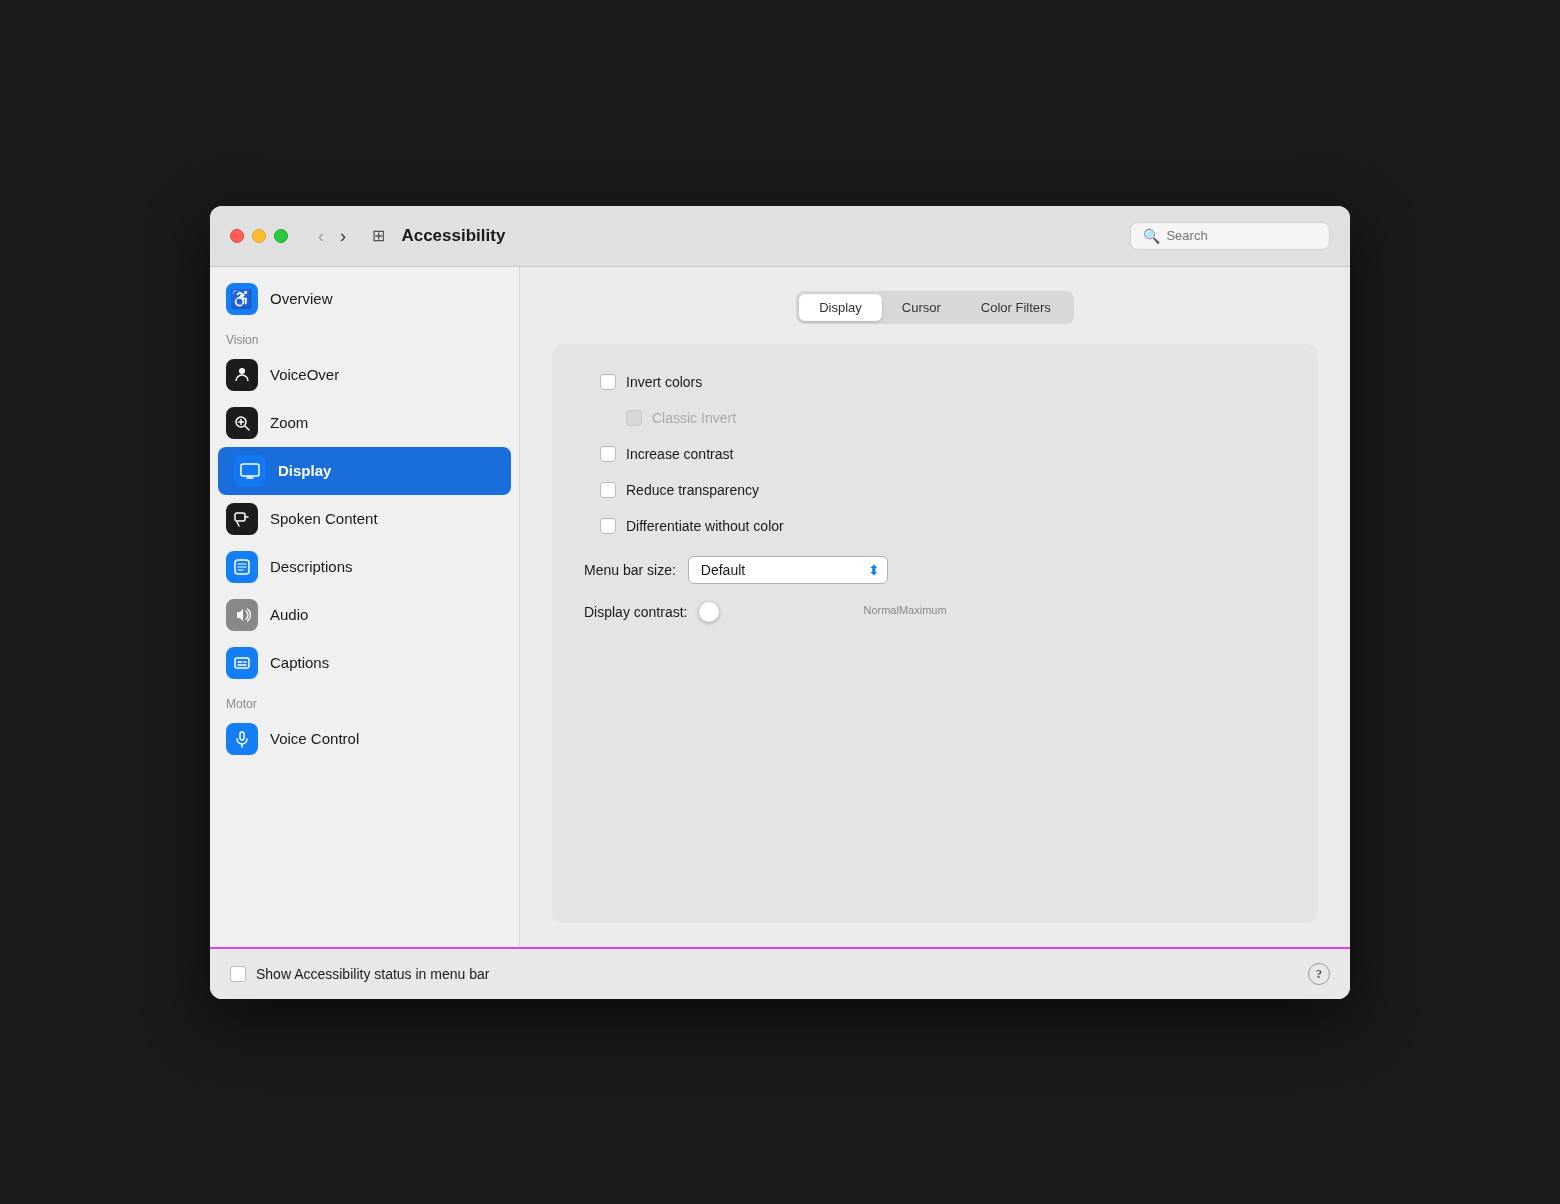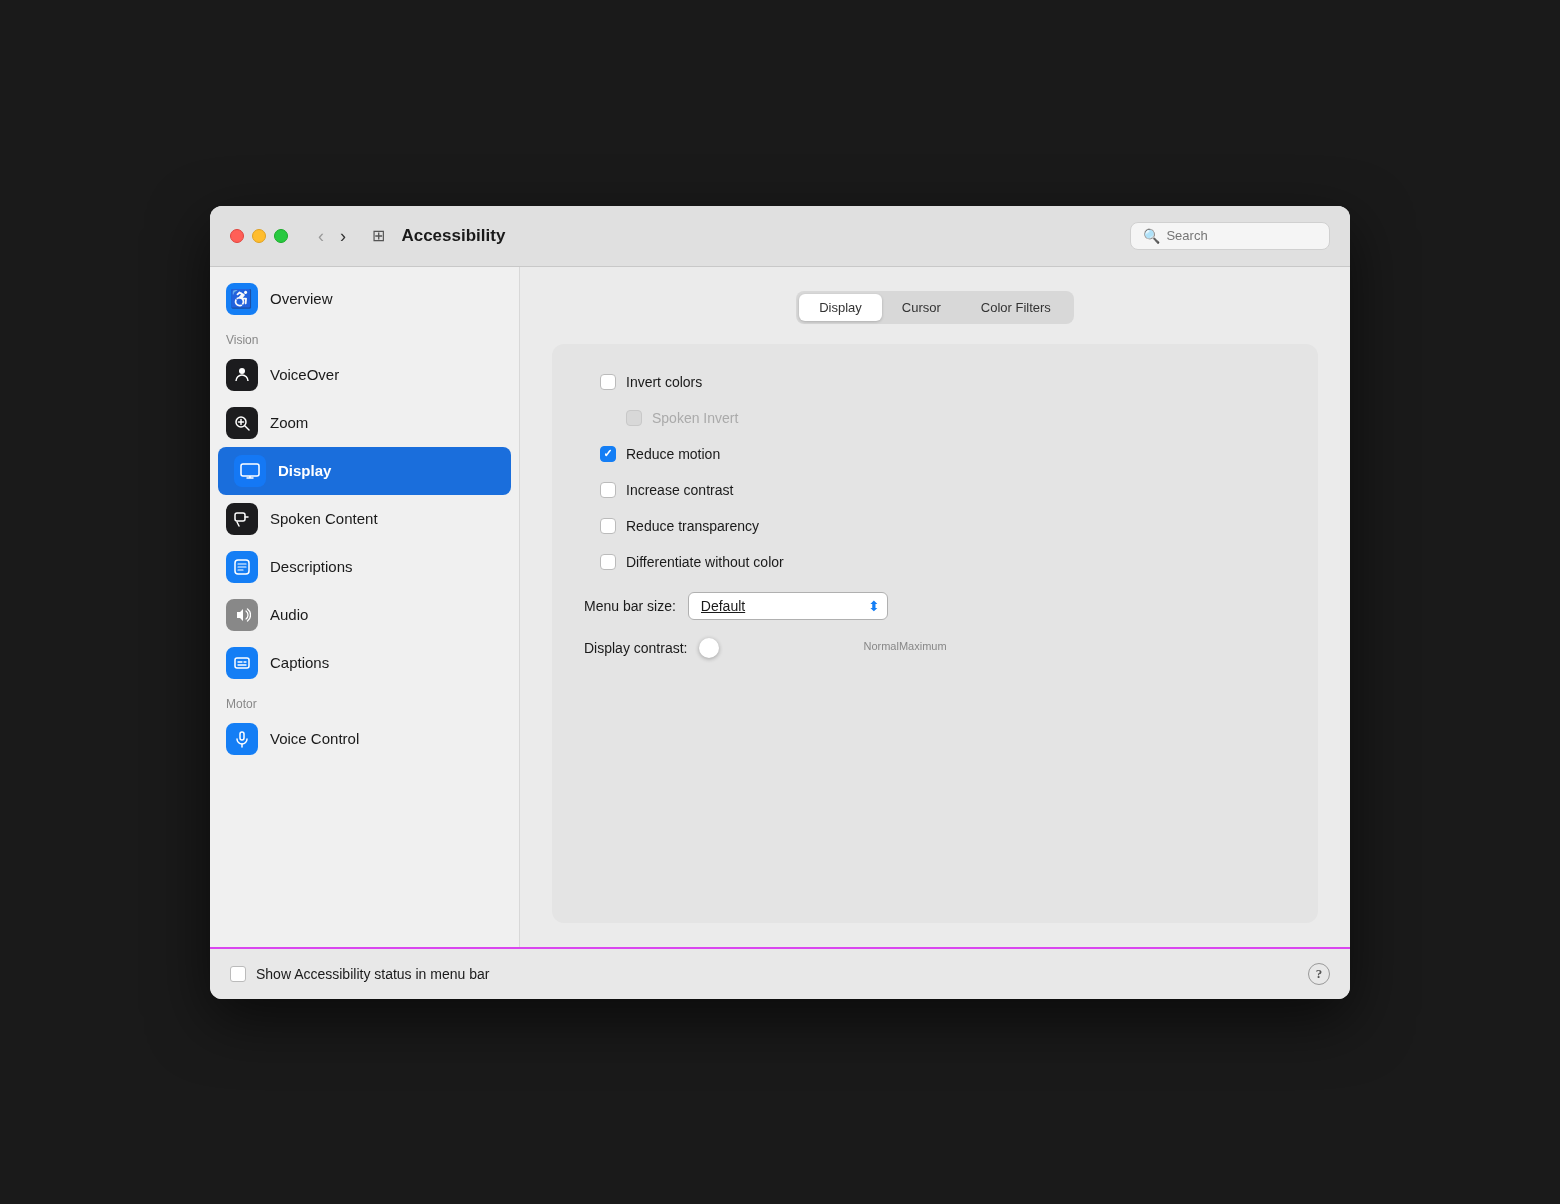--- a/index.html
+++ b/index.html
@@ -241,21 +241,20 @@
       appearance: none;
       background: white;
       border: 1.5px solid #b0b0b0;
       border-radius: 6px;
       padding: 5px 30px 5px 12px;
       font-size: 14px;
       color: #1a1a1a;
       cursor: pointer;
       min-width: 200px;
       font-family: inherit;
-      text-decoration: underline;
     }
     .select-arrows {
       position: absolute;
       right: 8px;
       top: 50%;
       transform: translateY(-50%);
       color: #147ef5;
       font-size: 14px;
       pointer-events: none;
     }
@@ -470,27 +469,23 @@
 
       <div class="settings-panel">
 
         <div class="checkbox-row">
           <div class="cb"></div>
           <span class="cb-label">Invert colors</span>
         </div>
 
         <div class="checkbox-row indented">
           <div class="cb disabled"></div>
-          <span class="cb-label disabled">Spoken Invert</span>
-        </div>
-
-        <div class="checkbox-row">
-          <div class="cb checked"></div>
-          <span class="cb-label">Reduce motion</span>
-        </div>
+          <span class="cb-label disabled">Classic Invert</span>
+        </div>
+
 
         <div class="checkbox-row">
           <div class="cb"></div>
           <span class="cb-label">Increase contrast</span>
         </div>
 
         <div class="checkbox-row">
           <div class="cb"></div>
           <span class="cb-label">Reduce transparency</span>
         </div>

